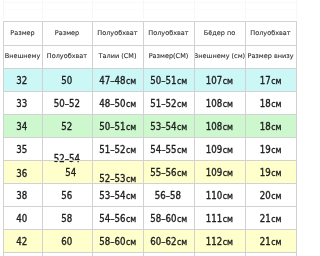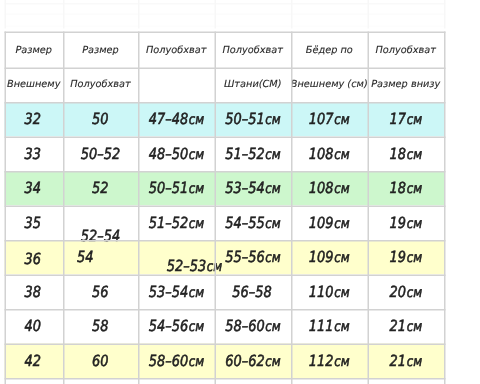--- a/index.html
+++ b/index.html
@@ -27,21 +27,21 @@
   
   #ghost { position: absolute; left: 0; top: 0; width: 300px; height: 21px; }
   #ghost .gh {
     position: absolute; left: 3px; width: 294px; height: 1px; background: #fbfbfb;
   }
   #ghost .gv {
     position: absolute; top: 0; height: 19px; width: 1px; background: #f7f7f7;
   }
 
   
-  #grid { position: absolute; left: 0; top: 0; width: 300px; height: 256px; font-style: italic; }
+  #grid { position: absolute; left: 0; top: 0; width: 300px; height: 256px; }
 
   .cell {
     position: absolute;
     box-sizing: border-box;
     display: flex;
     align-items: center;
     justify-content: center;
     white-space: nowrap;
     color: var(--text);
     overflow: hidden;
@@ -115,22 +115,25 @@
       </div>
       <div class="cell hdr" style="left:245px;top:21px;width:51px;height:23.5px">
         <span>Полуобхват</span>
       </div>
       <div class="cell hdr" style="left:3px;top:44.5px;width:39px;height:23.5px">
         <span>Внешнему</span>
       </div>
       <div class="cell hdr" style="left:42px;top:44.5px;width:50px;height:23.5px">
         <span>Полуобхват</span>
       </div>
+      <div class="cell hdr" style="left:92px;top:44.5px;width:51px;height:23.5px">
+        <span>Талии (СМ)</span>
+      </div>
       <div class="cell hdr" style="left:143px;top:44.5px;width:51px;height:23.5px">
-        <span>Штани(СМ)</span>
+        <span>Размер(СМ)</span>
       </div>
       <div class="cell hdr" style="left:194px;top:44.5px;width:51px;height:23.5px">
         <span>Внешнему (см)</span>
       </div>
       <div class="cell hdr" style="left:245px;top:44.5px;width:51px;height:23.5px">
         <span>Размер внизу</span>
       </div>
       <div class="cell dat" style="left:3px;top:68px;width:39px;height:23.060000000000002px">
         <span class="sq"><span>32</span><span class="unit"></span></span>
       </div>
@@ -199,24 +202,24 @@
       </div>
       <div class="cell dat" style="left:194px;top:137.18px;width:51px;height:23.060000000000002px">
         <span class="sq"><span>109</span><span class="unit">см</span></span>
       </div>
       <div class="cell dat" style="left:245px;top:137.18px;width:51px;height:23.060000000000002px">
         <span class="sq"><span>19</span><span class="unit">см</span></span>
       </div>
       <div class="cell dat" style="left:3px;top:160.24px;width:39px;height:25px">
         <span class="sq"><span>36</span><span class="unit"></span></span>
       </div>
-      <div class="cell dat" style="left:32px;top:160.24px;width:50px;height:23.060000000000002px">
+      <div class="cell dat" style="left:46px;top:160.24px;width:50px;height:23.060000000000002px">
         <span class="sq"><span>54</span><span class="unit"></span></span>
       </div>
-      <div class="cell dat" style="left:104px;top:160.24px;width:51px;height:34px">
+      <div class="cell dat" style="left:92px;top:160.24px;width:51px;height:34px">
         <span class="sq"><span>52–53</span><span class="unit">см</span></span>
       </div>
       <div class="cell dat" style="left:143px;top:160.24px;width:51px;height:23.060000000000002px">
         <span class="sq"><span>55–56</span><span class="unit">см</span></span>
       </div>
       <div class="cell dat" style="left:194px;top:160.24px;width:51px;height:23.060000000000002px">
         <span class="sq"><span>109</span><span class="unit">см</span></span>
       </div>
       <div class="cell dat" style="left:245px;top:160.24px;width:51px;height:23.060000000000002px">
         <span class="sq"><span>19</span><span class="unit">см</span></span>

